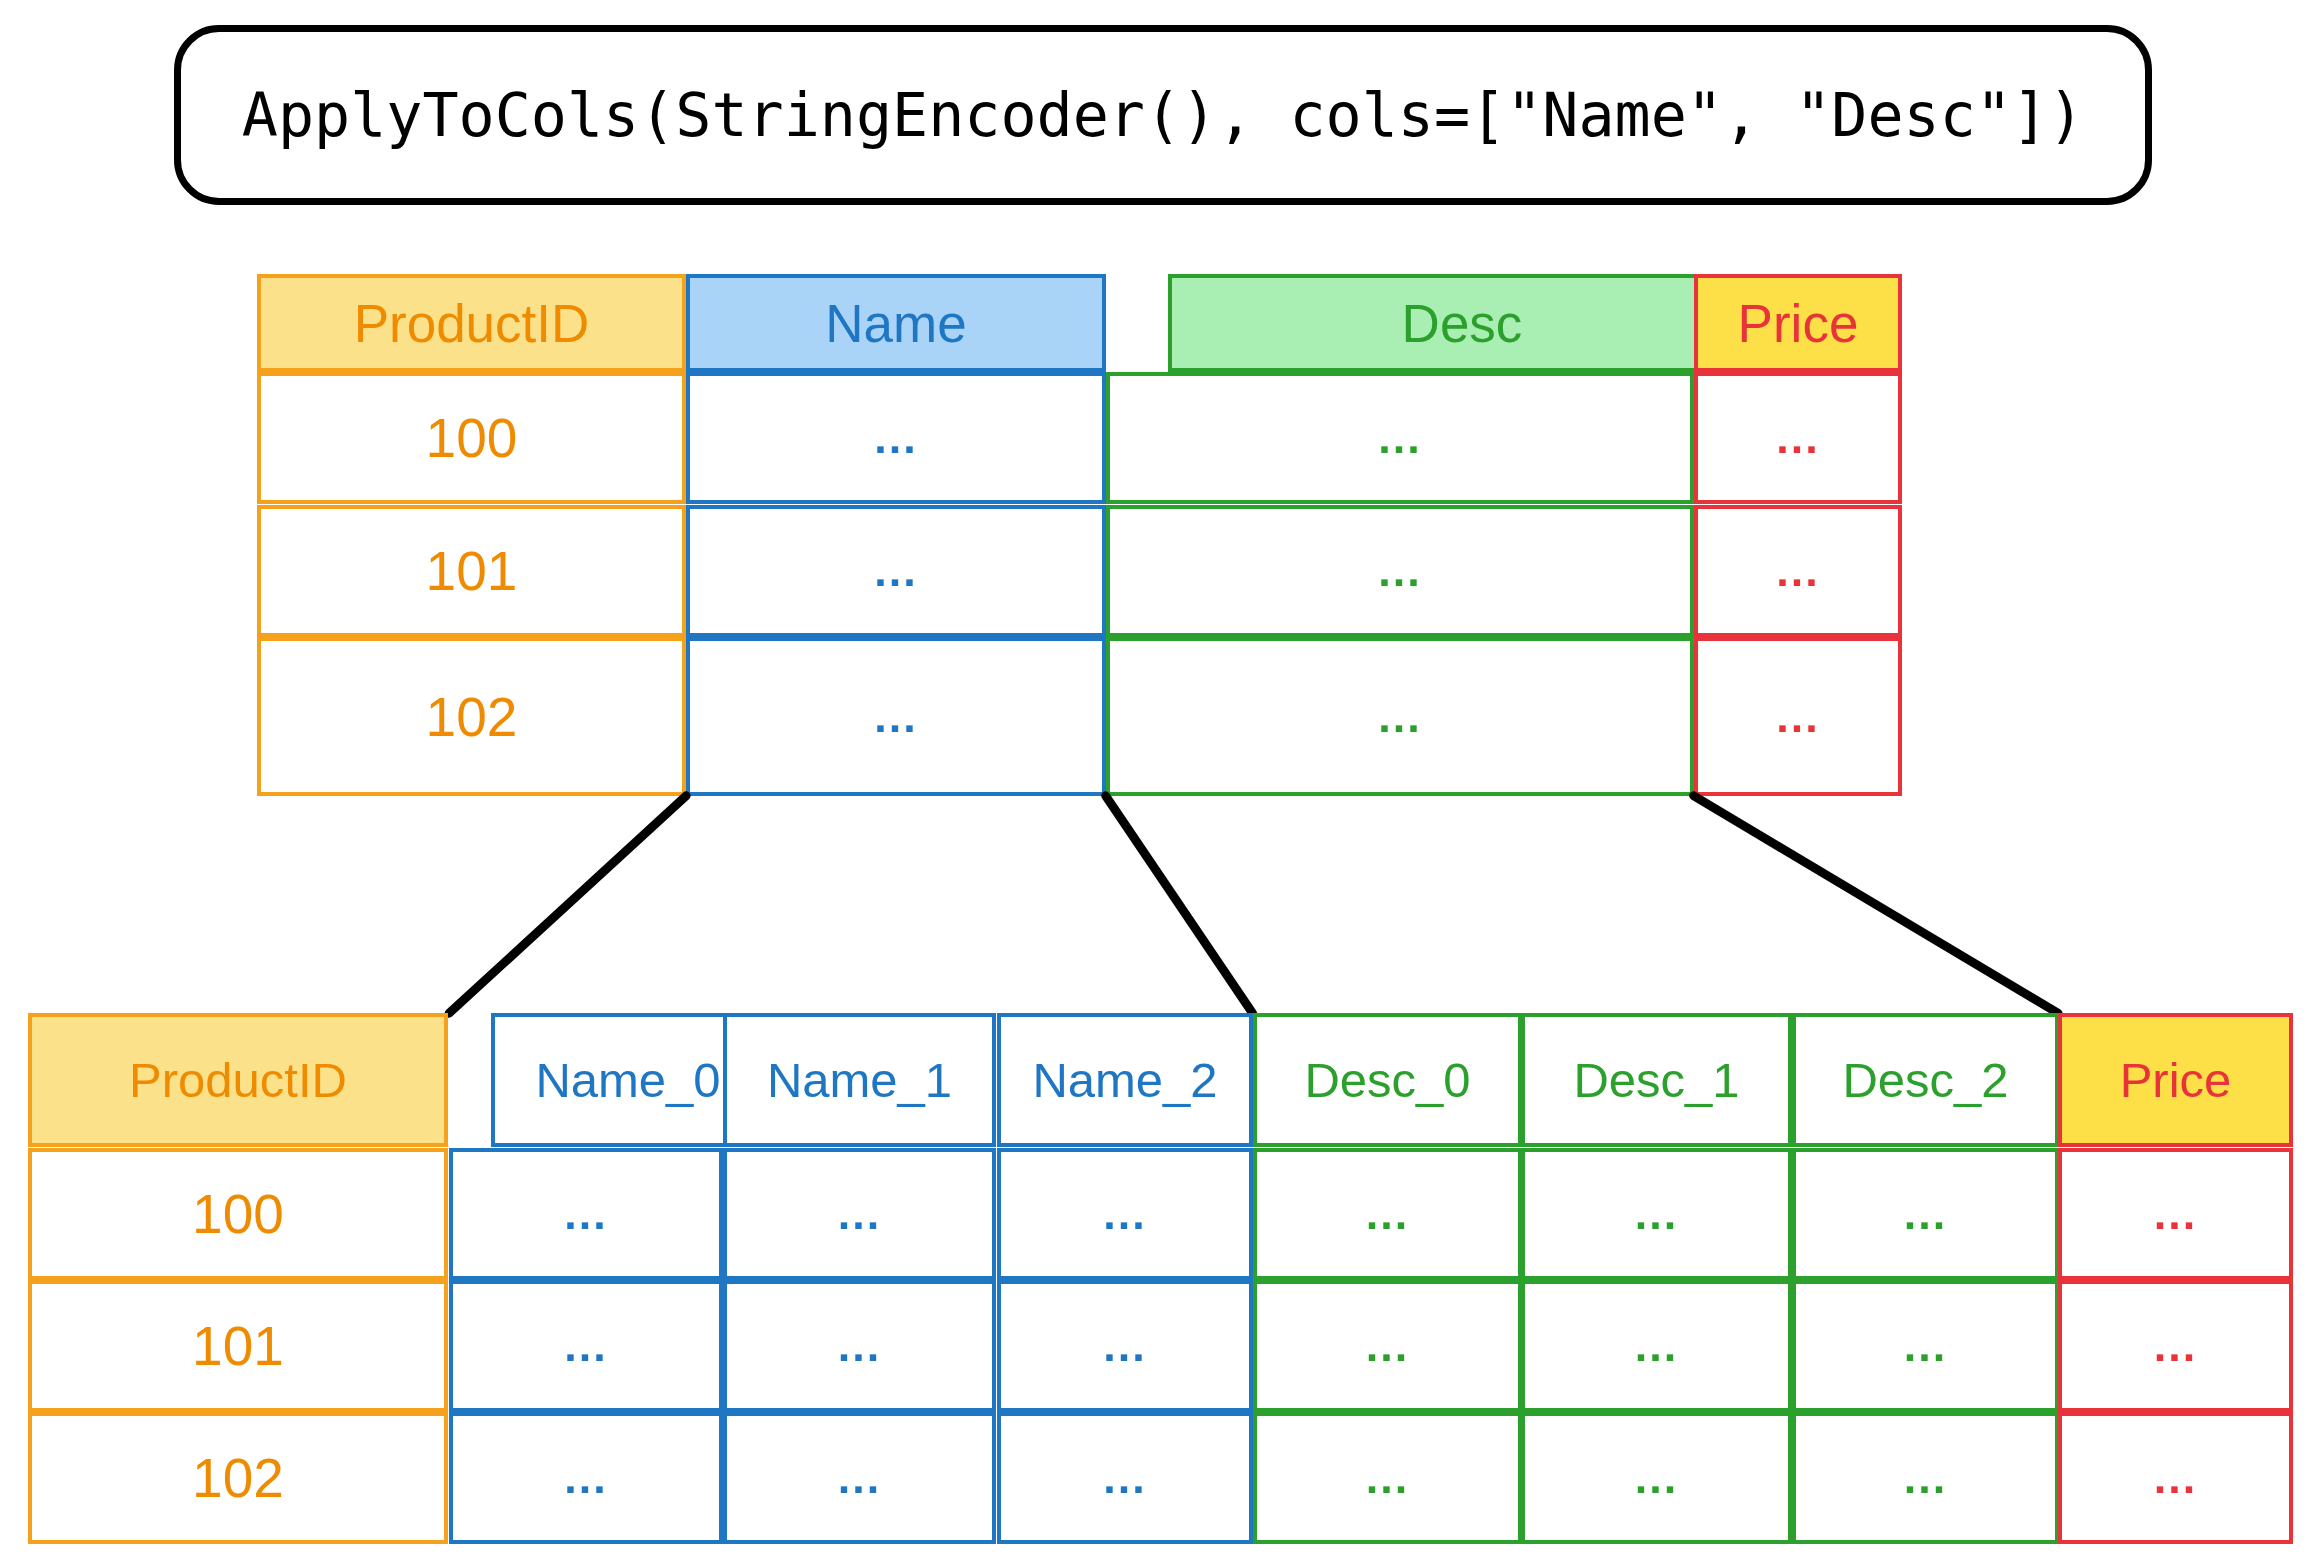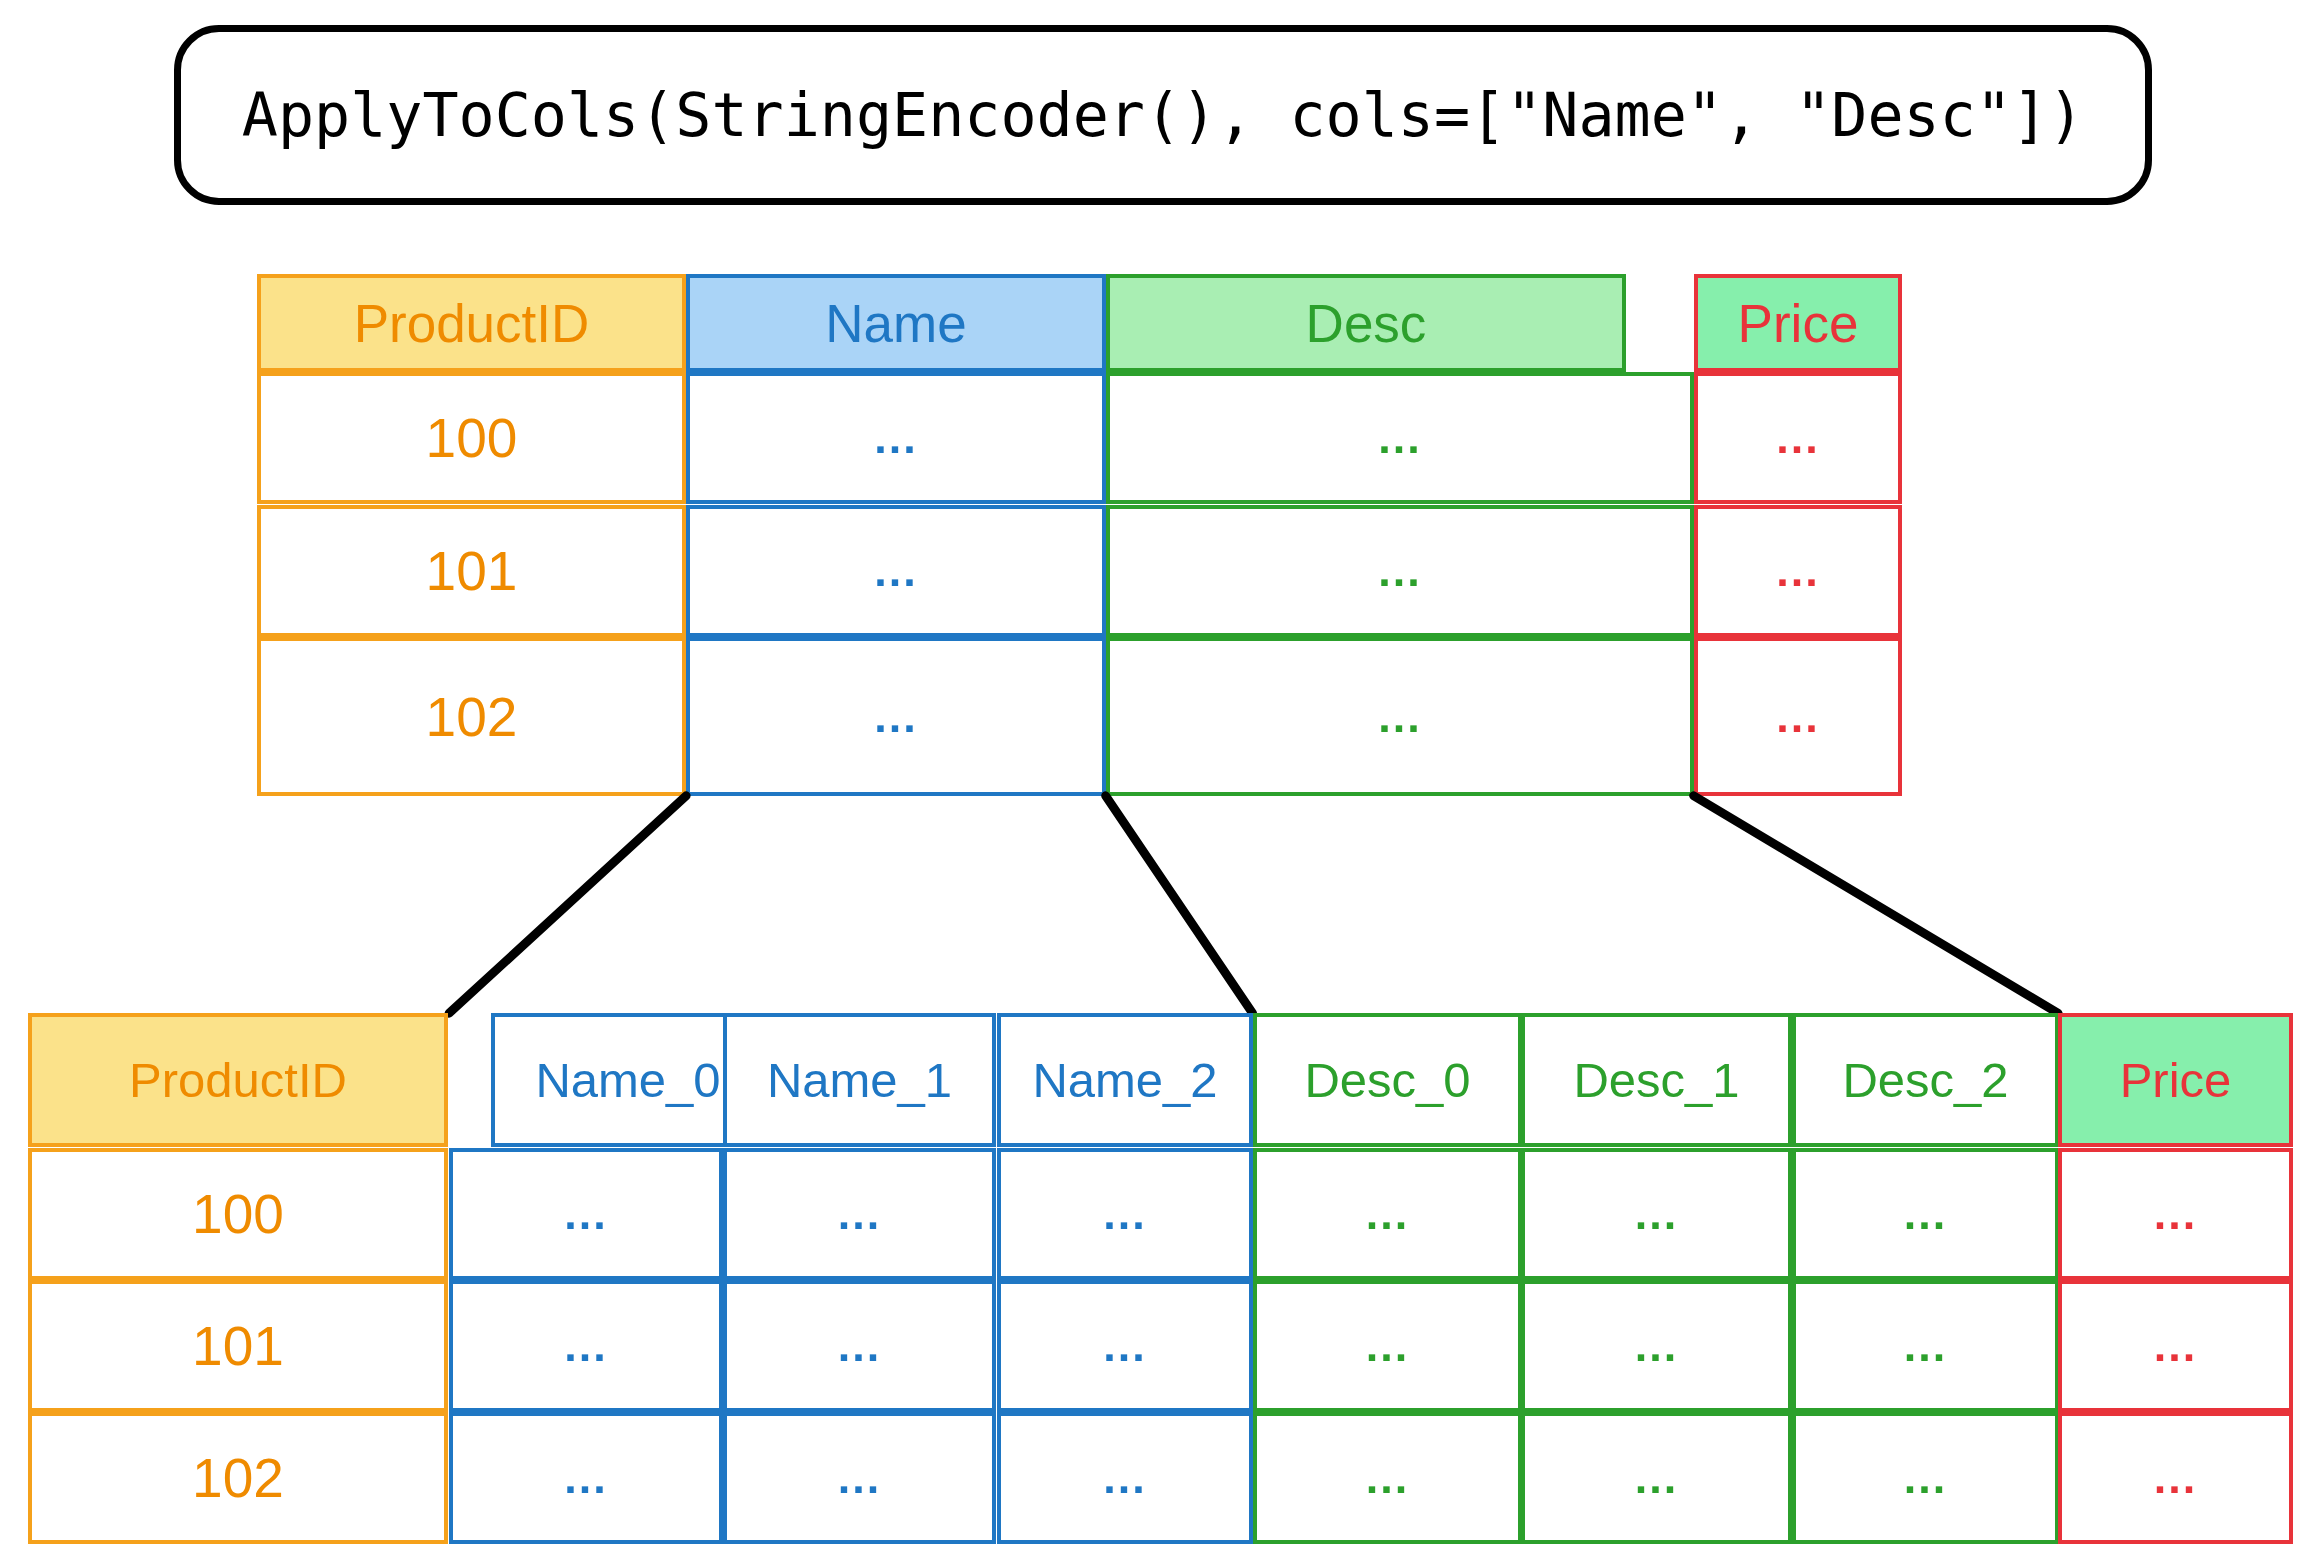--- a/index.html
+++ b/index.html
@@ -79,21 +79,21 @@
 
   
   .c-orange { border-color: #f5a11b; color: #ef8b00; }
   .c-blue   { border-color: #1f77c4; color: #1f77c4; }
   .c-green  { border-color: #2ca02c; color: #2ca02c; }
   .c-red    { border-color: #e8333a; color: #e8333a; }
 
   .fill-orange { background: #fbe28a; }
   .fill-blue   { background: #aad4f7; }
   .fill-green  { background: #a9eeb3; }
-  .fill-red    { background: #86efac; }
+  .fill-red    { background: #fde047; }
 
   
   #connectors {
     position: absolute;
     left: 0;
     top: 0;
     width: 2320px;
     height: 1567px;
     pointer-events: none;
   }
@@ -104,21 +104,21 @@
 <div id="stage">
 
   <div class="title-box">
     <span class="title-text">ApplyToCols(StringEncoder(), cols=["Name", "Desc"])</span>
   </div>
 
   <div class="tbl" id="input-table">
 
     <div class="cell hdr c-orange fill-orange" style="left:257px;top:274px;width:429px;height:98px;">ProductID</div>
     <div class="cell hdr c-blue fill-blue" style="left:686px;top:274px;width:420px;height:98px;">Name</div>
-    <div class="cell hdr c-green fill-green" style="left:1106px;top:274px;width:520px;height:98px;">Desc</div>
+    <div class="cell hdr c-green fill-green" style="left:1168px;top:274px;width:588px;height:98px;">Desc</div>
     <div class="cell hdr c-red fill-red" style="left:1694px;top:274px;width:208px;height:98px;">Price</div>
 
     <div class="cell idval c-orange" style="left:257px;top:372px;width:429px;height:132px;">100</div>
     <div class="cell val c-blue" style="left:686px;top:372px;width:420px;height:132px;">...</div>
     <div class="cell val c-green" style="left:1106px;top:372px;width:588px;height:132px;">...</div>
     <div class="cell val c-red" style="left:1694px;top:372px;width:208px;height:132px;">...</div>
 
     <div class="cell idval c-orange" style="left:257px;top:505px;width:429px;height:132px;">101</div>
     <div class="cell val c-blue" style="left:686px;top:505px;width:420px;height:132px;">...</div>
     <div class="cell val c-green" style="left:1106px;top:505px;width:588px;height:132px;">...</div>

